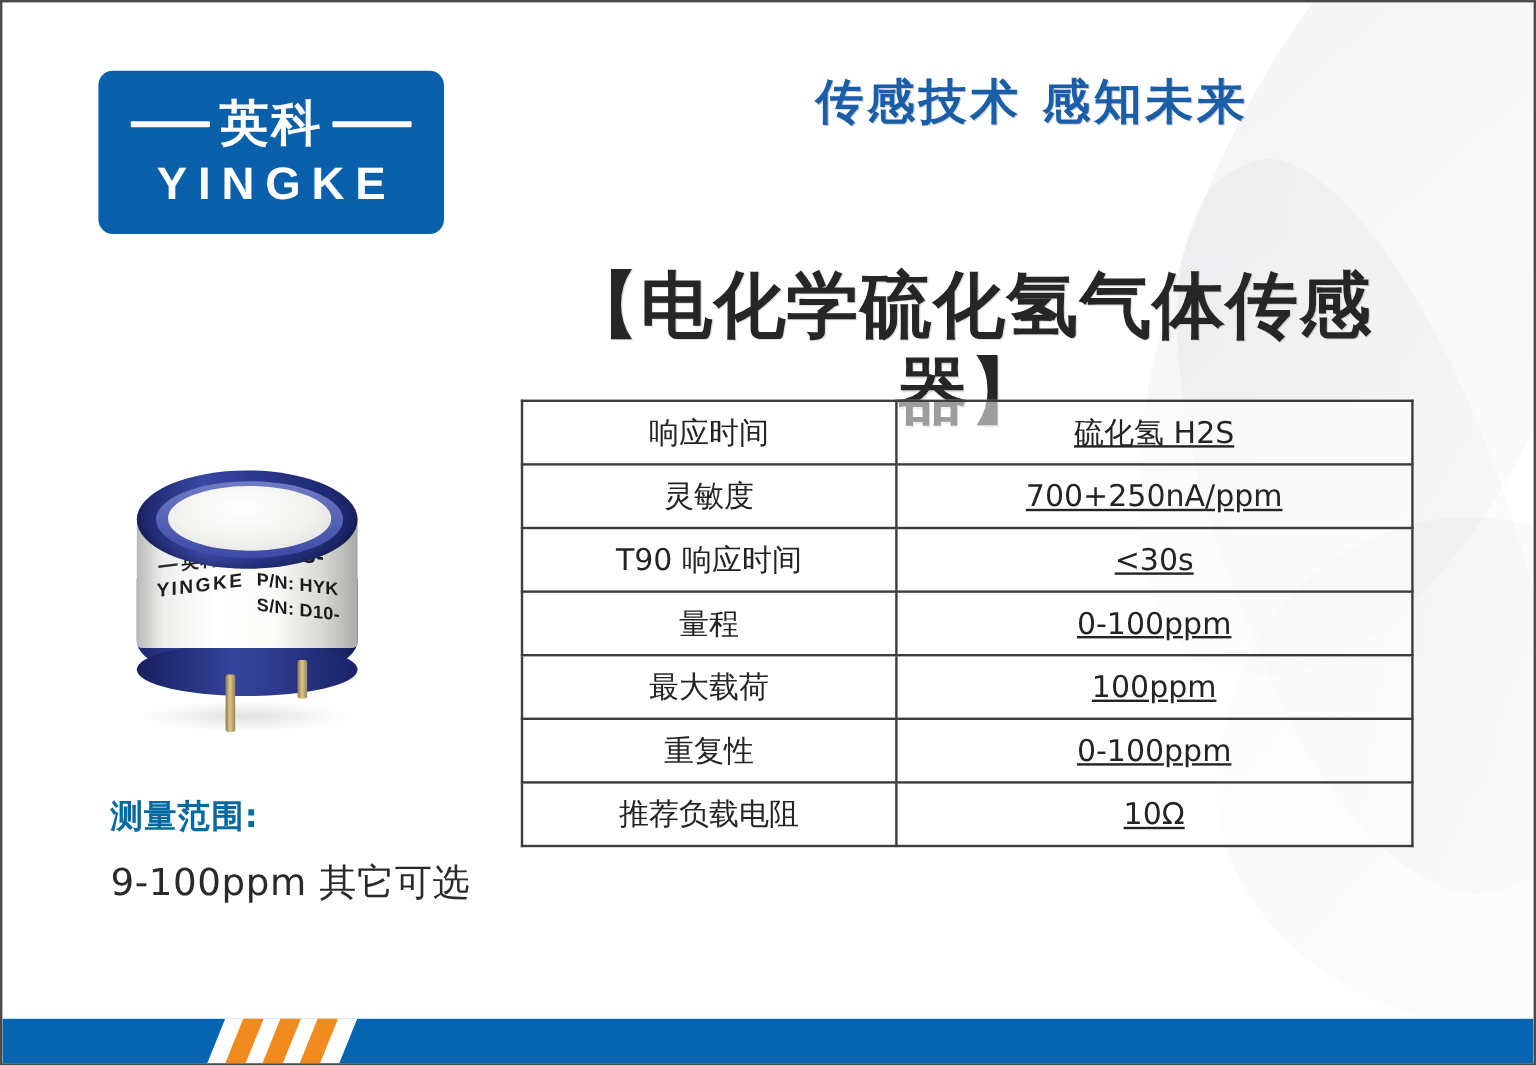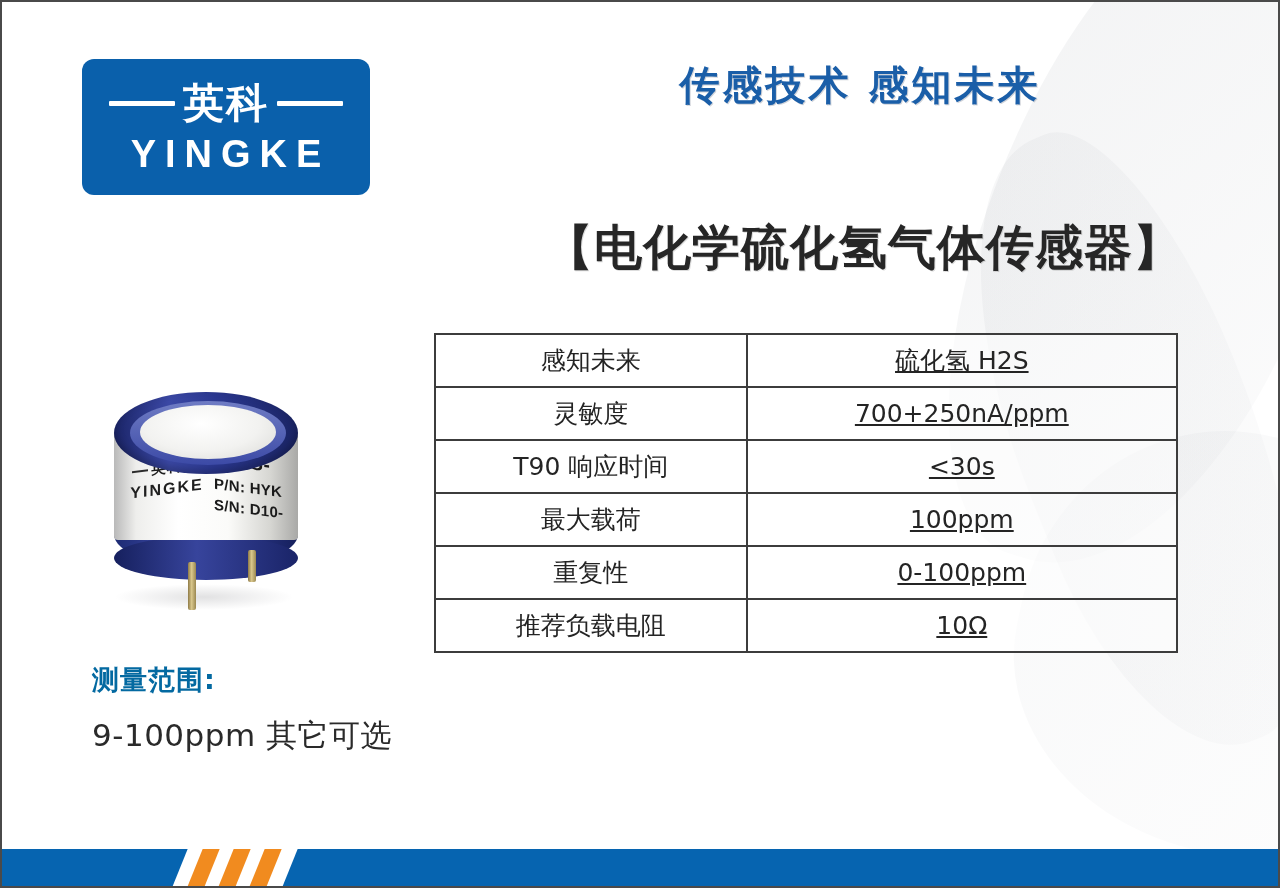--- a/index.html
+++ b/index.html
@@ -135,23 +135,23 @@
     line-height: 1.18;
     z-index: 3;
     font-family: "DejaVu Sans", "Liberation Sans", sans-serif;
     text-shadow: 1px 1px 0 rgba(120,130,145,0.35);
   }
   .product-title {
     position: absolute;
     left: 432px;
     top: 217px;
     width: 748px;
-    text-align: right;
+    text-align: center;
     color: #262626;
-    font-size: 48px;
+    font-size: 60px;
     font-weight: 700;
     letter-spacing: 1px;
     line-height: 1.2;
     z-index: 3;
     font-family: "DejaVu Sans", "Liberation Sans", sans-serif;
     text-shadow: 1px 1px 0 rgba(140,140,140,0.30);
   }
 
   
   .spec-table {
@@ -389,30 +389,34 @@
     <div class="logo-en">YINGKE</div>
   </div>
 
   <div class="tagline">传感技术 感知未来</div>
 
   <div class="product-title">【电化学硫化氢气体传感器】</div>
 
   <table class="spec-table">
     <tbody>
       <tr>
-        <td class="col-label">感知未来</td>
+        <td class="col-label">响应时间</td>
         <td class="col-value">硫化氢 H2S</td>
       </tr>
       <tr>
         <td class="col-label">灵敏度</td>
         <td class="col-value">700+250nA/ppm</td>
       </tr>
       <tr>
         <td class="col-label">T90 响应时间</td>
         <td class="col-value">&lt;30s</td>
+      </tr>
+      <tr>
+        <td class="col-label">量程</td>
+        <td class="col-value">0-100ppm</td>
       </tr>
       <tr>
         <td class="col-label">最大载荷</td>
         <td class="col-value">100ppm</td>
       </tr>
       <tr>
         <td class="col-label">重复性</td>
         <td class="col-value">0-100ppm</td>
       </tr>
       <tr>

